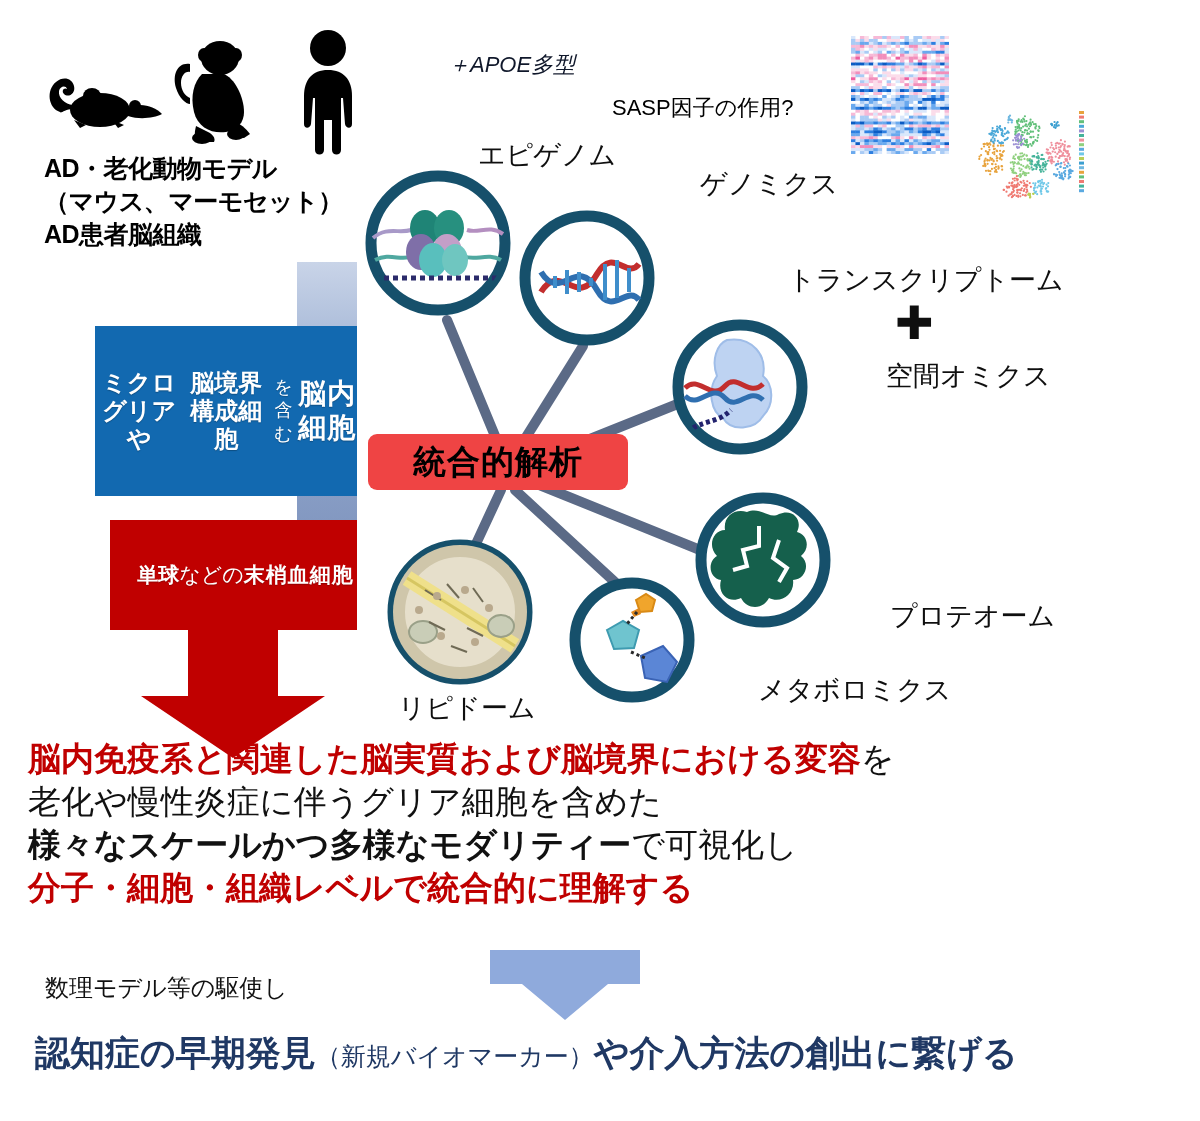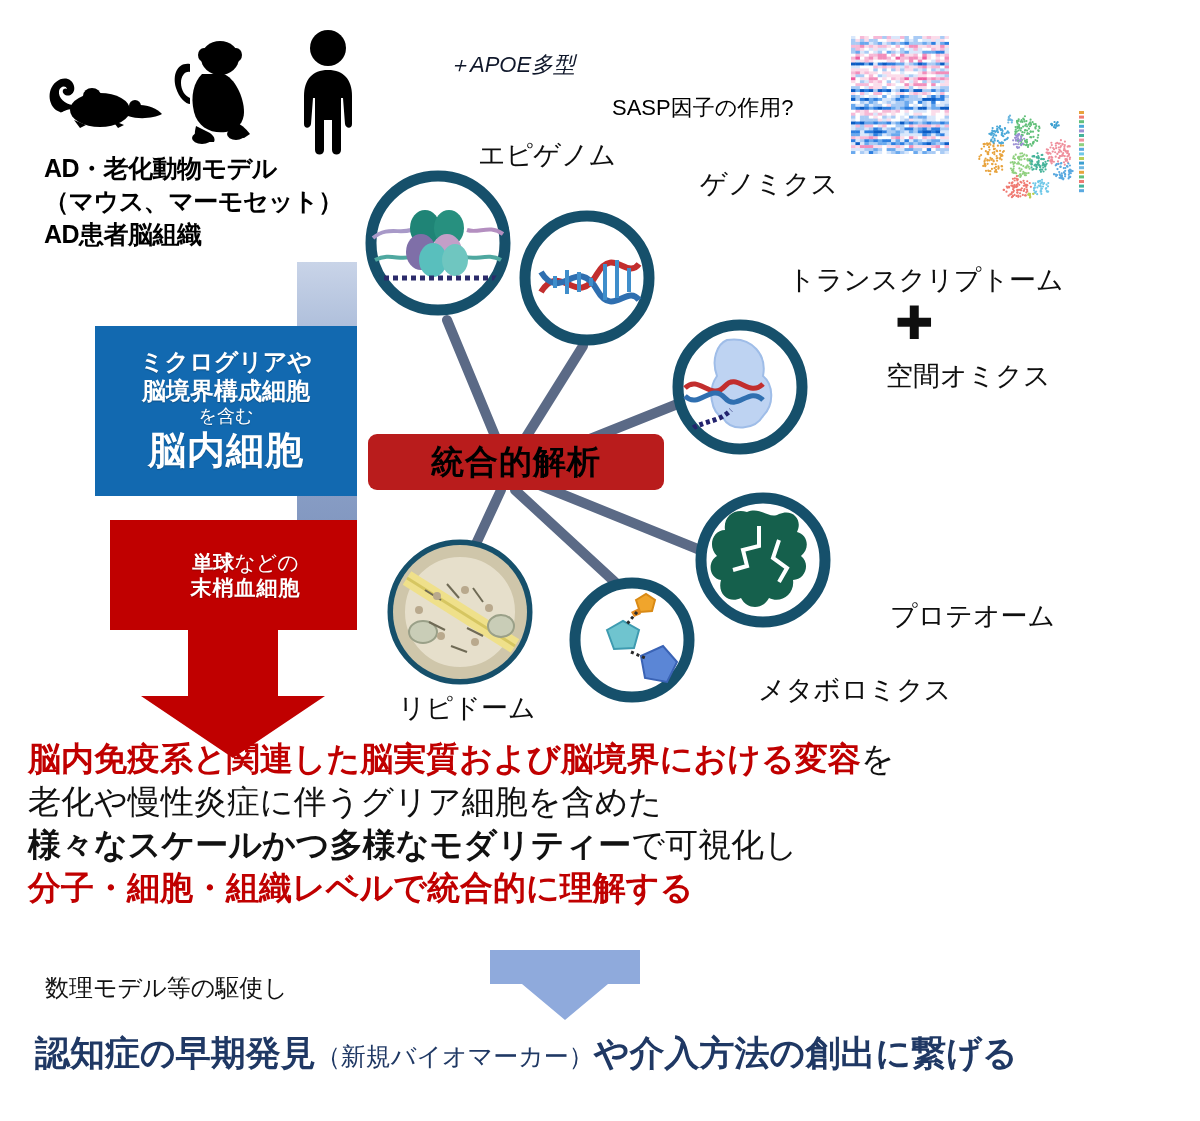--- a/index.html
+++ b/index.html
@@ -28,37 +28,37 @@
   
   .shaft{
     left:297px;top:262px;width:60px;height:300px;
     background:linear-gradient(180deg,#c9d4e8 0%,#93a9ce 45%,#7e93bd 100%);
   }
 
   
   .box{
     box-sizing:border-box;
     color:#fff;text-align:center;
-    display:flex;flex-direction:column;justify-content:center;
+    display:flex;flex-direction:row;justify-content:center;
     align-items:center;
     text-shadow:0 1px 1px rgba(0,0,0,.25);
   }
   .box-blue{
     left:95px;top:326px;width:262px;height:170px;
     background:#1269b0;
   }
   .box-red{
     left:110px;top:520px;width:247px;height:110px;
     background:#c00000;
     padding-left:24px;
   }
   .bl-1{font-size:24px;font-weight:bold;line-height:1.18;}
   .bl-2{font-size:24px;font-weight:bold;line-height:1.18;}
   .bl-3{font-size:18px;font-weight:normal;line-height:1.3;}
-  .bl-4{font-size:38px;font-weight:bold;line-height:1.2;letter-spacing:1px;}
+  .bl-4{font-size:28px;font-weight:bold;line-height:1.2;letter-spacing:1px;}
   .rd-1{font-size:21px;font-weight:normal;line-height:1.2;}
   .rd-1 b{font-weight:bold;}
   .rd-2{font-size:21px;font-weight:bold;line-height:1.2;letter-spacing:1px;}
 
   
   .red-arrow{left:110px;top:600px;width:247px;height:160px;}
 
   
   .lbl-apoe{left:448px;top:50px;font-size:22px;color:#0f172a;font-style:italic;}
   .lbl-sasp{left:612px;top:93px;font-size:22px;color:#000;}
@@ -75,22 +75,22 @@
   .lbl-genomics {left:700px;top:166px;}
   .lbl-transcriptome{left:788px;top:262px;}
   .lbl-plus{left:895px;top:300px;font-size:46px;font-weight:bold;line-height:1;}
   .lbl-spatial{left:886px;top:358px;}
   .lbl-proteome{left:890px;top:598px;}
   .lbl-metabolome{left:758px;top:672px;}
   .lbl-lipidome{left:398px;top:690px;}
 
   
   .hub{
-    left:368px;top:434px;width:296px;height:56px;
-    background:#b91c1c;border-radius:9px;
+    left:368px;top:434px;width:260px;height:56px;
+    background:#ef4444;border-radius:9px;
     display:flex;align-items:center;justify-content:center;
     font-size:33px;font-weight:bold;color:#000;letter-spacing:1px;
   }
 
   
   .concl{left:28px;top:738px;width:1160px;}
   .cl{font-size:33px;line-height:1.30;white-space:nowrap;}
   .cl.black-reg{color:#111;font-weight:normal;}
   .cl.red-bold{color:#c00000;font-weight:bold;}
   .cl .tail-black{color:#111;font-weight:normal;}

